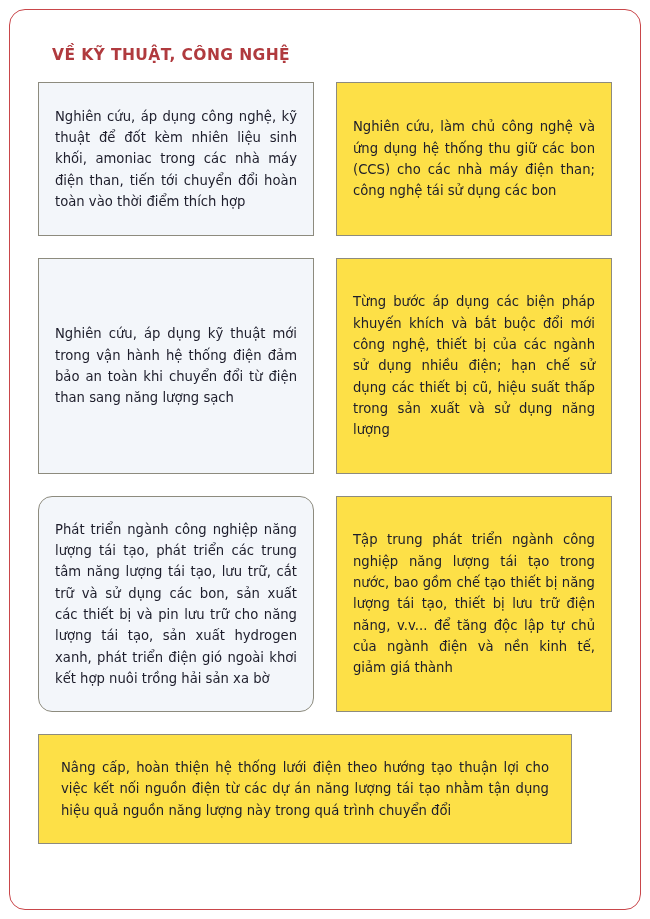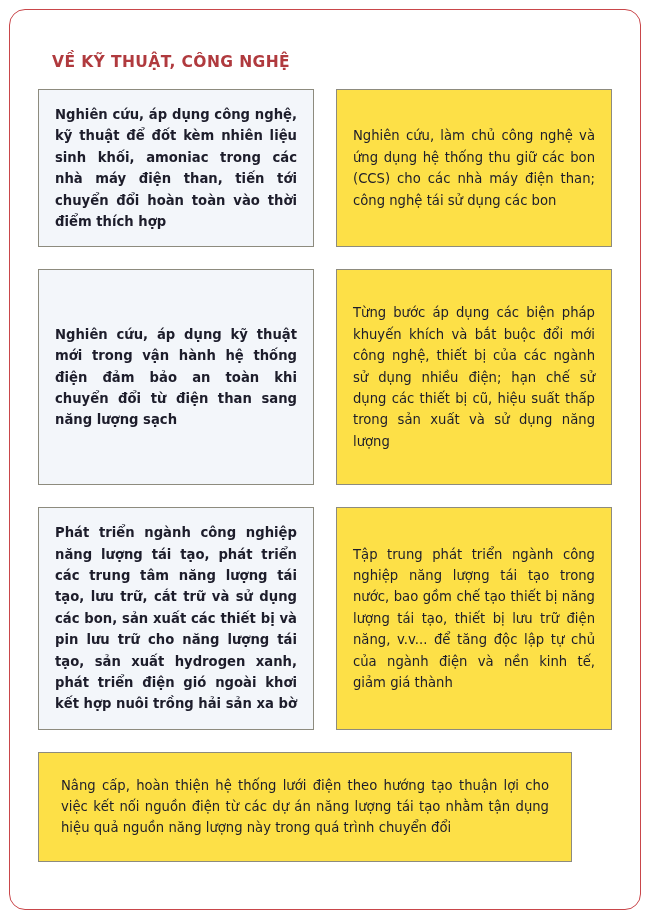--- a/index.html
+++ b/index.html
@@ -34,21 +34,21 @@
   .content {
     position: relative;
     padding: 28px 26px 10px 26px;
     box-sizing: border-box;
   }
   .title {
     color: #b03a3e;
     font-size: 15.5px;
     font-weight: bold;
     letter-spacing: 0.4px;
-    margin: 13px 0 18px 14px;
+    margin: 6px 0 18px 14px;
     font-family: "DejaVu Sans", sans-serif;
   }
   .grid {
     display: flex;
     flex-wrap: wrap;
     gap: 0px;
   }
   .row {
     display: flex;
     width: 100%;
@@ -71,28 +71,28 @@
   .card p {
     margin: 0;
     width: 100%;
   }
   .card.tint {
     background: #f3f6fa;
   }
   .card.plain {
     background: #fde047;
   }
-  .col-left { width: 290px; font-weight: bold; }
+  .col-left { width: 290px; }
   .col-right { width: 290px; }
 
   .h-a { min-height: 154px; }
   .h-b { min-height: 120px; }
   .h-c { min-height: 216px; align-items: center; }
   .h-d { min-height: 216px; justify-content: center; }
-  .h-e { min-height: 216px; }
+  .h-e { min-height: 216px; border-radius: 14px; }
   .h-f { min-height: 190px; padding-left: 16px; }
   .h-full { min-height: 110px; }
 
   .full-row {
     width: 100%;
     margin-bottom: 10px;
   }
   .card.full {
     width: 534px;
     padding: 16px 22px;

